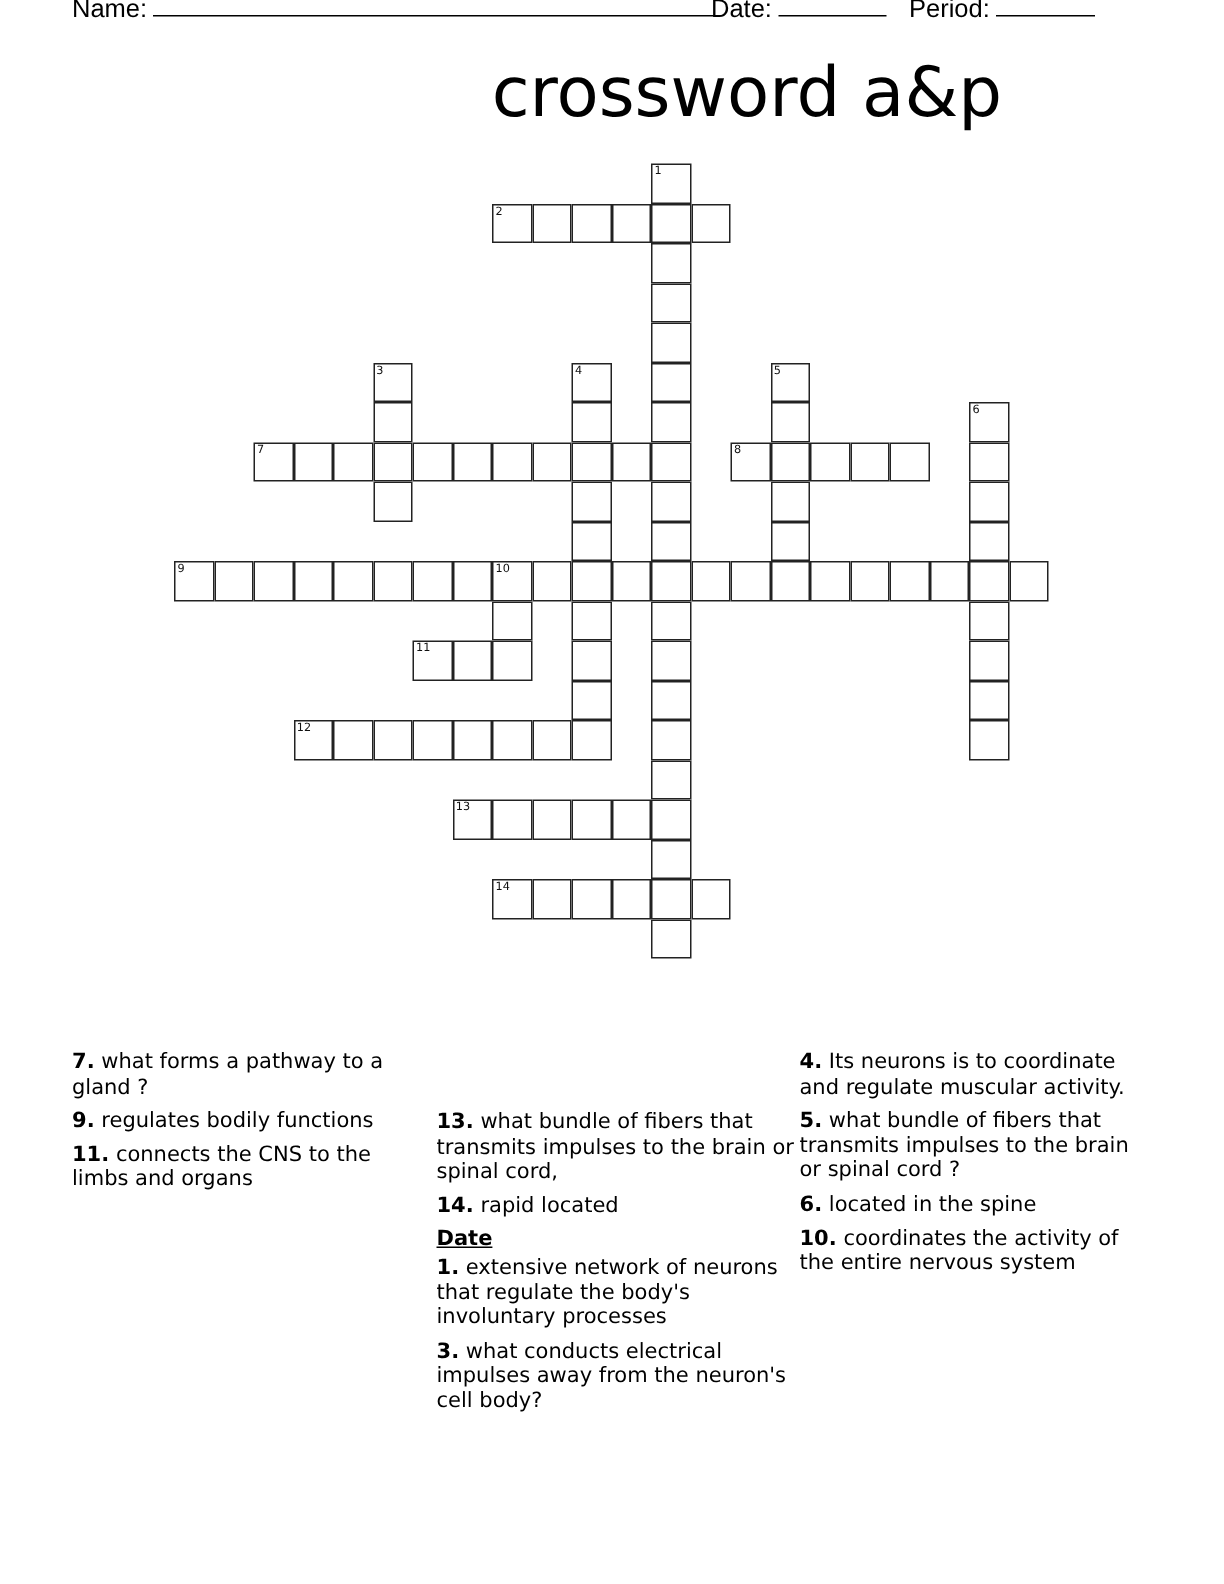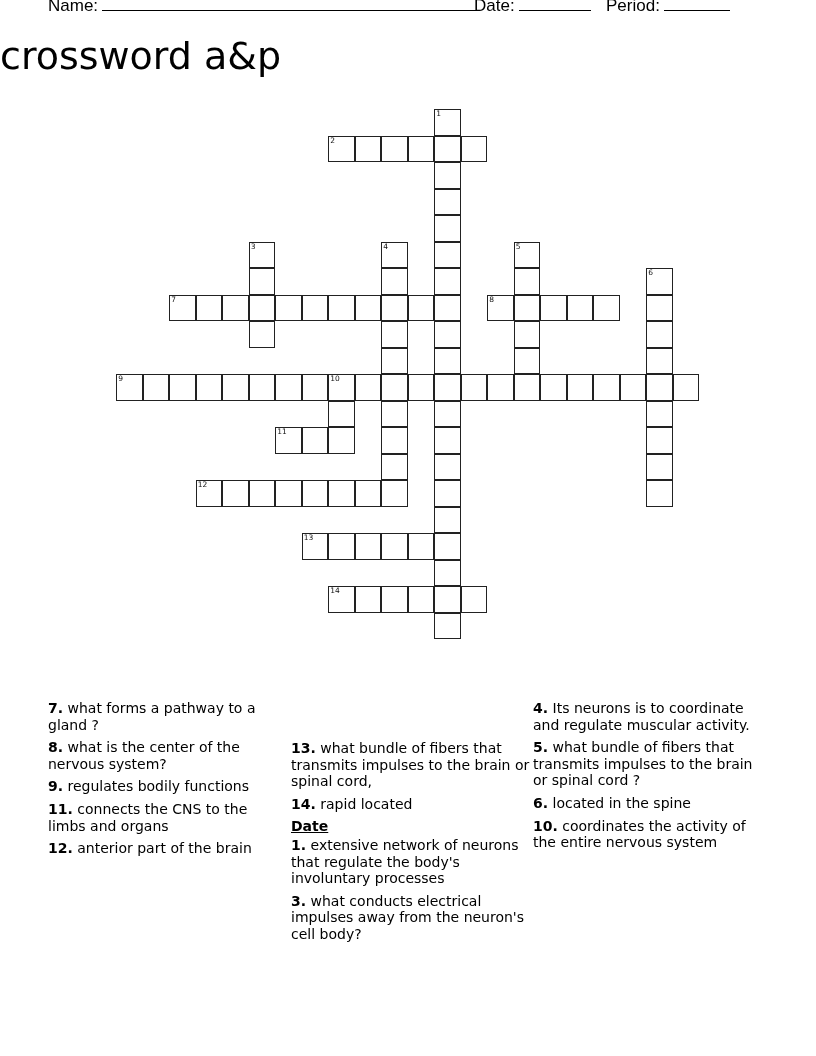--- a/index.html
+++ b/index.html
@@ -1,19 +1,19 @@
 <!DOCTYPE html>
 <html><head>
 <meta charset="utf-8">
 <style>
   html, body { margin: 0; padding: 0; background: #ffffff; }
   body { width: 816px; height: 1056px; position: relative; overflow: hidden; font-family: "DejaVu Sans", sans-serif; color: #000; }
   .hdr { position: absolute; top: -4px; font-family: "Liberation Sans", sans-serif; font-size: 17px; white-space: nowrap; }
   .hdr .line { display: inline-block; border-bottom: 1px solid #000; height: 14px; vertical-align: baseline; margin-left: 4px; }
-  .title { position: absolute; left: 0; width: 668px; top: 34px; text-align: left; font-family: "DejaVu Sans", sans-serif; font-size: 38px; letter-spacing: 0px; }
+  .title { position: absolute; left: 0; width: 668px; top: 34px; text-align: right; font-family: "DejaVu Sans", sans-serif; font-size: 46px; letter-spacing: 0px; }
   .grid { position: absolute; left: 117px; top: 110px; width: 600px; height: 540px; }
   .cell { position: absolute; width: 26.5px; height: 26.5px; box-sizing: border-box; border: 1.4px solid #222; background: #fff; margin-left: -0.7px; margin-top: -0.7px; }
   .cell .num { position: absolute; left: 1px; top: 0px; font-size: 7.5px; line-height: 8px; font-family: "DejaVu Sans", sans-serif; color: #111; }
   .clues { position: absolute; top: 700px; font-family: "DejaVu Sans", sans-serif; font-size: 14px; line-height: 16.6px; }
   .clues .head { font-weight: bold; text-decoration: underline; margin-bottom: 2px; }
   .clue { margin-bottom: 6px; }
   .clue b { font-weight: bold; }
   .col1 { left: 48px; width: 235px; }
   .col2 { left: 291px; width: 240px; margin-top: 40px; }
   .col3 { left: 533px; width: 230px; }
@@ -164,24 +164,22 @@
       <span class="num">14</span>
     </div>
     <div class="cell" style="left: 238.5px; top: 477px;"></div>
     <div class="cell" style="left: 265px; top: 477px;"></div>
     <div class="cell" style="left: 291.5px; top: 477px;"></div>
     <div class="cell" style="left: 344.5px; top: 477px;"></div>
   </div>
 
 <div class="clues col1">
   <div class="clue"><b>7</b><b>.</b> <span>what forms a pathway to a gland ?</span></div>
-  <div class="clue"><b>8</b><b>.</b> <span>what is the center of the nervous system?</span></div>
   <div class="clue"><b>9</b><b>.</b> <span>regulates bodily functions</span></div>
   <div class="clue"><b>11</b><b>.</b> <span>connects the CNS to the limbs and organs</span></div>
-  <div class="clue"><b>12</b><b>.</b> <span>anterior part of the brain</span></div>
 </div>
 
 <div class="clues col2">
   <div class="clue"><b>13</b><b>.</b> <span>what bundle of fibers that transmits impulses to the brain or spinal cord,</span></div>
   <div class="clue"><b>14</b><b>.</b> <span>rapid located</span></div>
   <div class="head">Date</div>
   <div class="clue"><b>1</b><b>.</b> <span>extensive network of neurons that regulate the body's involuntary processes</span></div>
   <div class="clue"><b>3</b><b>.</b> <span>what conducts electrical impulses away from the neuron's cell body?</span></div>
 </div>
 

